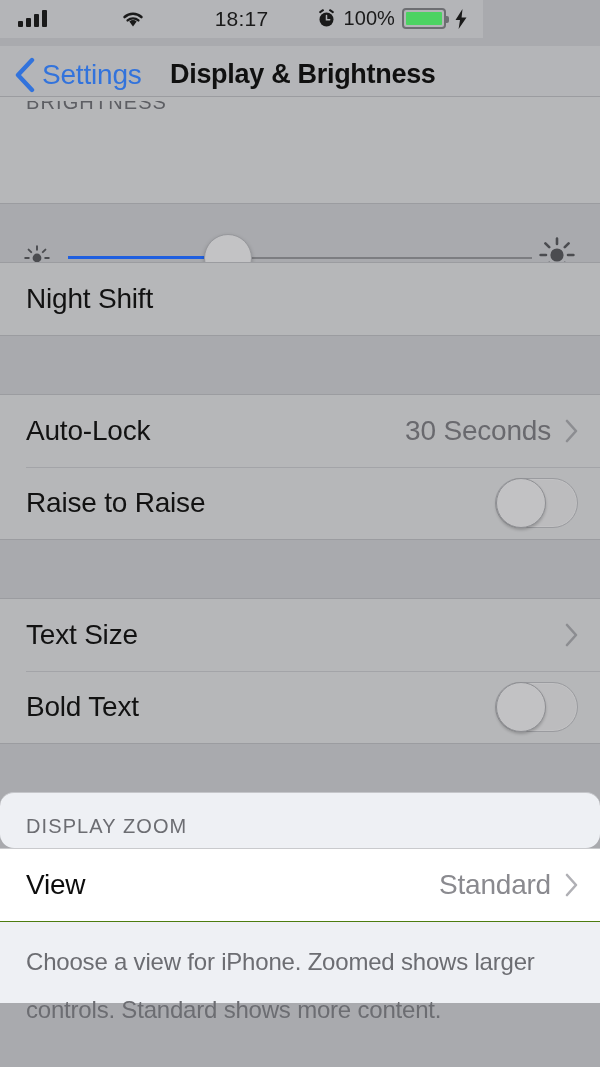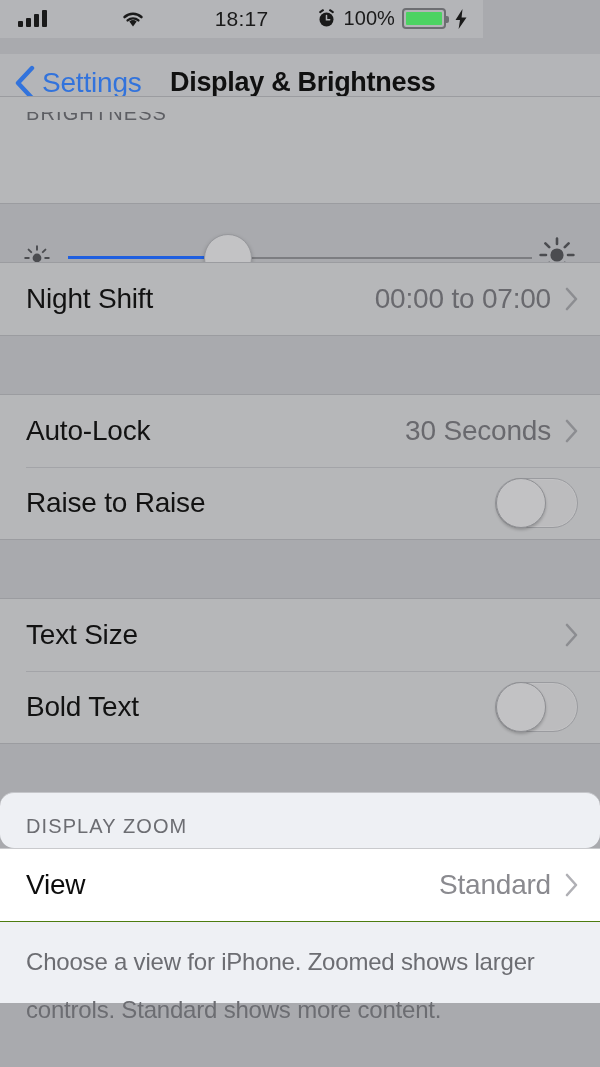--- a/index.html
+++ b/index.html
@@ -40,21 +40,21 @@
   }
   .sb-batt .fill { width: 100%; height: 100%; background: #4cd362; border-radius: 1px; }
   .sb-batt::after {
     content: ""; position: absolute; right: -5px; top: 6px;
     width: 3px; height: 7px; background: #6d6e72; border-radius: 0 2px 2px 0;
   }
   .sb-bolt { width: 12px; height: 20px; margin-left: 2px; }
 
   
   .navbar {
-    position: absolute; top: 54px; left: 0; width: 600px; height: 58px;
+    position: absolute; top: 46px; left: 0; width: 600px; height: 58px;
     background: #b4b5b8;
   }
   .back {
     position: absolute; left: 14px; top: 11px; display: flex; align-items: center; gap: 6px;
     cursor: pointer;
   }
   .back svg { display: block; }
   .back-label { font-size: 28px; color: #3273dc; letter-spacing: -.2px; }
   .nav-title {
     position: absolute; left: 170px; top: 13px;
@@ -62,21 +62,21 @@
   }
 
   
   .content { position: absolute; top: 96px; left: 0; width: 600px; bottom: 0; }
 
   .gap { background: #a9aaae; width: 100%; }
   .group { background: #b6b7b9; width: 100%; position: relative;
            border-top: 1px solid #9b9ca0; border-bottom: 1px solid #9b9ca0; }
 
   .sect-header {
-    position: absolute; left: 0; top: 15px; width: 100%; height: 18px;
+    position: absolute; left: 0; top: 4px; width: 100%; height: 18px;
     overflow: hidden;
   }
   .sect-header span {
     position: absolute; left: 26px; top: -10px;
     font-size: 20px; color: #5d5e63; letter-spacing: 1.1px;
   }
 
   
   .slider-row { height: 100px; display: flex; align-items: center; padding: 0 0; position: relative; }
   .sun-small { position: absolute; left: 22px; top: 147px; width: 30px; height: 30px; }
@@ -205,26 +205,20 @@
     </svg>
     <div class="track-base"></div>
     <div class="track-fill"></div>
     <div class="thumb"></div>
 
     <div class="gap" style="height:58px;"></div>
 
     <div class="group">
       <div class="row">
         <span class="row-label">Night Shift</span>
-        <span class="row-right">
-          <span class="row-value">00:00 to 07:00</span>
-          <svg class="chev" viewBox="0 0 13 24">
-            <path d="M2 2 L11 12 L2 22" stroke="#8c8d91" stroke-width="2.6" fill="none" stroke-linecap="round" stroke-linejoin="round"></path>
-          </svg>
-        </span>
       </div>
     </div>
 
     <div class="gap" style="height:58px;"></div>
 
     <div class="group">
       <div class="row">
         <span class="row-label">Auto-Lock</span>
         <span class="row-right">
           <span class="row-value">30 Seconds</span>

